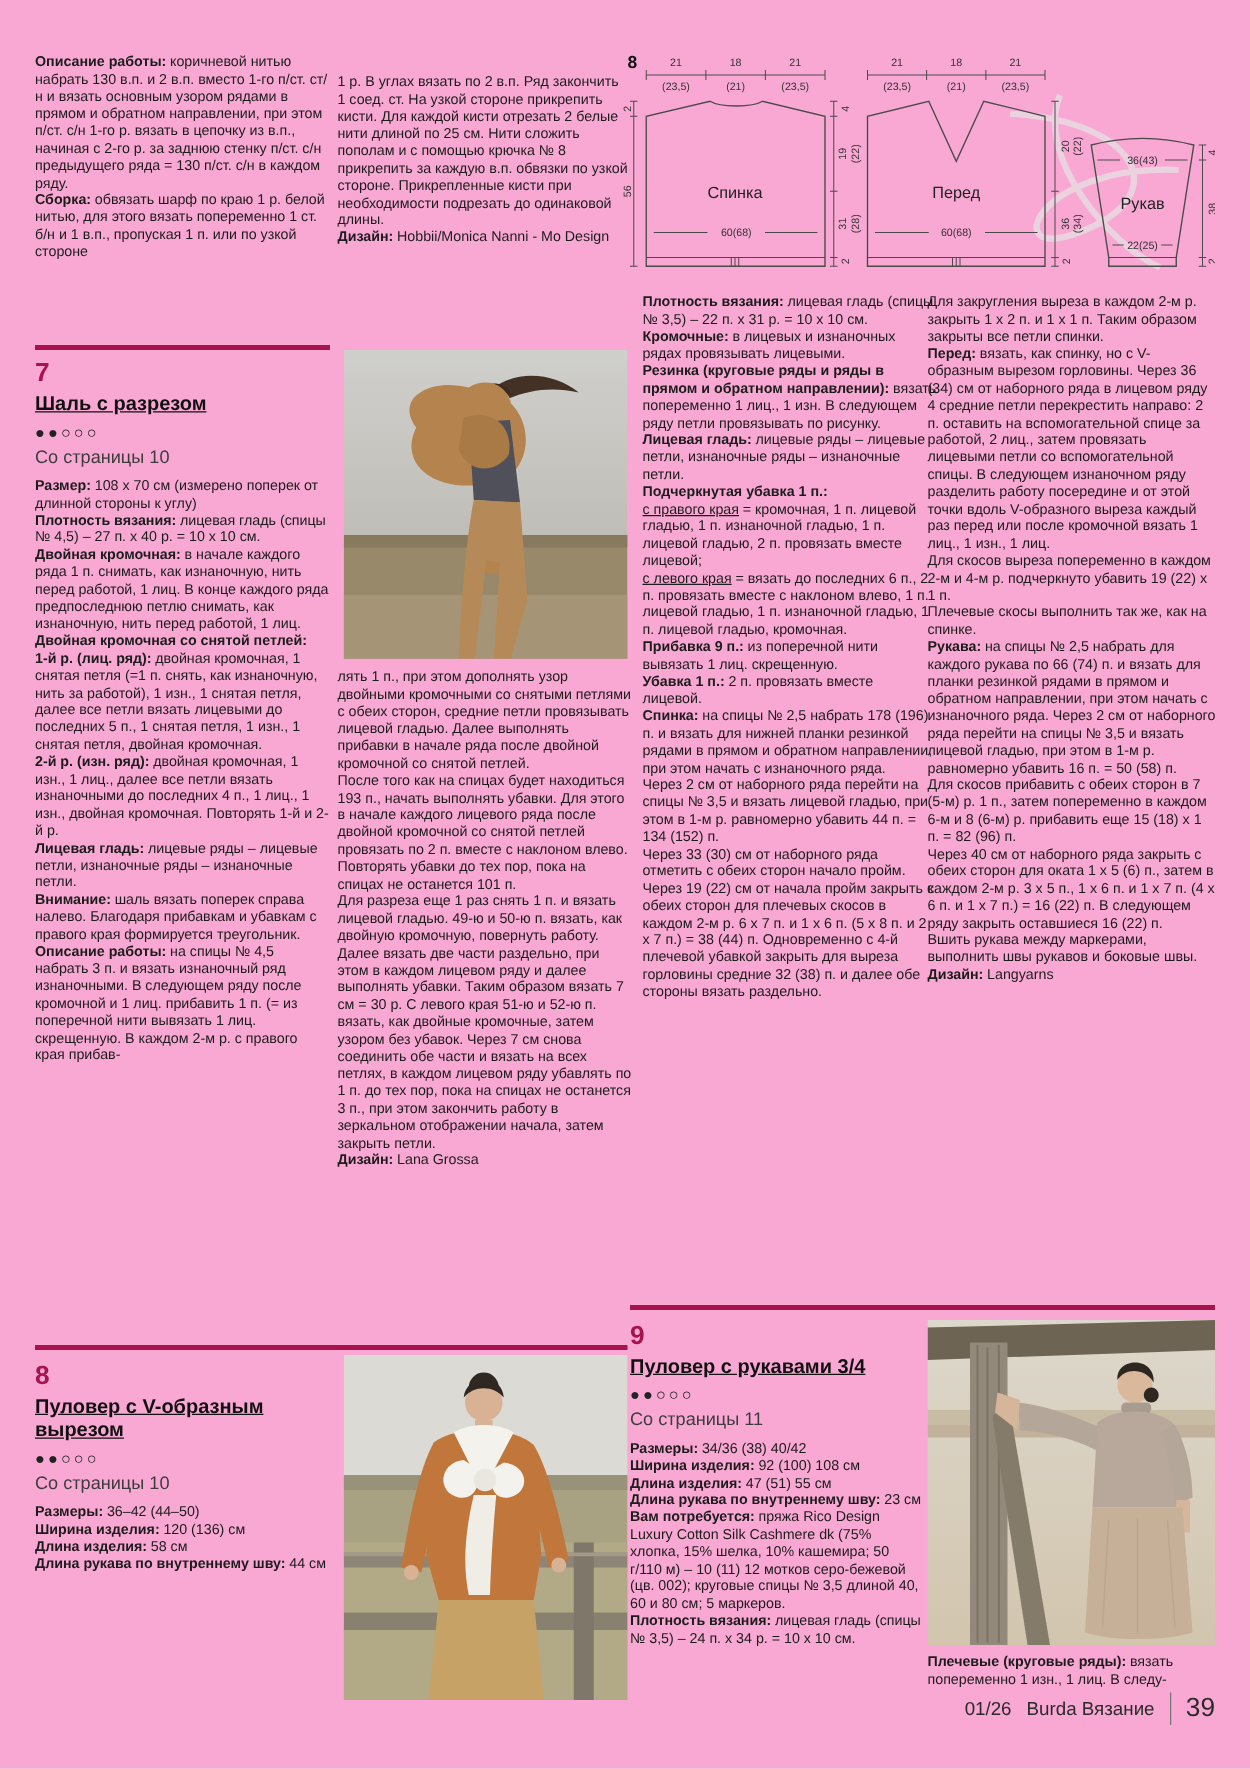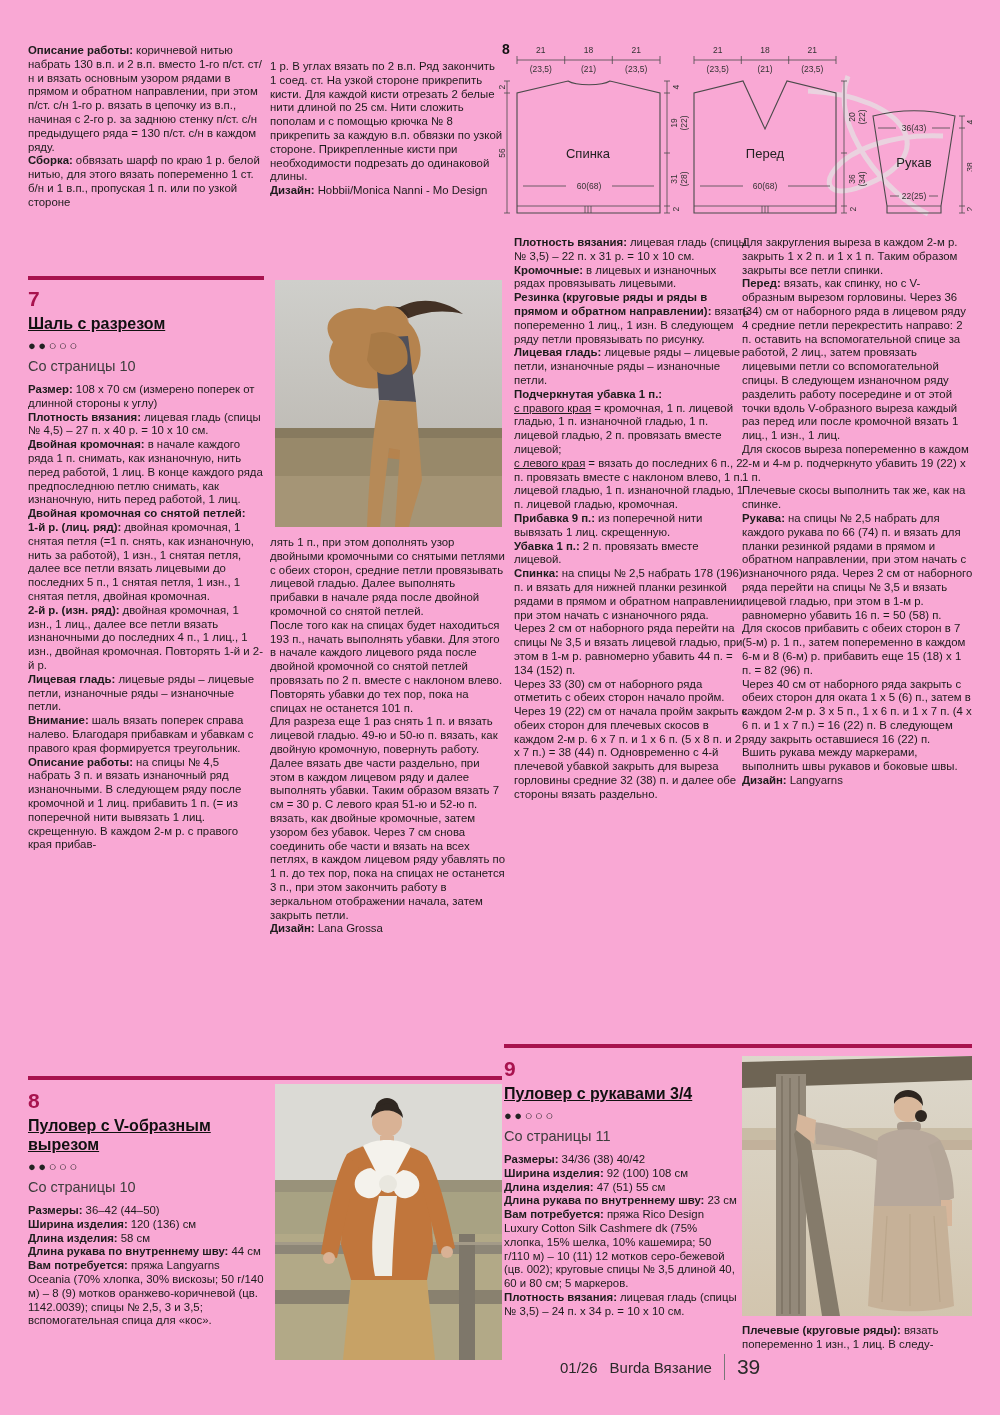--- a/index.html
+++ b/index.html
@@ -11,21 +11,21 @@
   .plabel.u{font-weight:normal;text-decoration:underline;}
   .sec-bar{height:4px;background:#a8134e;}
   .sec-head .sec-num{font-size:21px;font-weight:bold;color:#a8134e;line-height:26px;margin-top:6px;}
   .sec-head .sec-title{font-size:16px;line-height:19px;font-weight:bold;margin:2px 0 5px 0;color:#111;text-decoration:underline;}
   .sec-head .dots{font-size:13px;letter-spacing:2.5px;color:#222;margin-bottom:5px;}
   .sec-head .from-page{font-size:14.5px;color:#3c3c3c;margin-bottom:9px;}
   .dl{stroke:#4a4a4a;stroke-width:0.8;fill:none;}
   .shape{stroke:#4a4a4a;stroke-width:1.1;fill:none;}
   .dt{font-size:8.5px;fill:#333;font-family:"Liberation Sans",sans-serif;}
   .gl{font-size:13px;fill:#222;font-family:"Liberation Sans",sans-serif;}
-  .footer{display:flex;align-items:center;justify-content:flex-start;gap:12px;font-size:15px;color:#2a2a2a;}
+  .footer{display:flex;align-items:center;justify-content:flex-end;gap:12px;font-size:15px;color:#2a2a2a;}
   .footer .pageno{font-size:21px;}
   .footer .fdiv{width:1px;height:26px;background:#777;}
   svg{display:block;}
 </style>
 </head>
 <body>
 
 <div class="page">
 
   <div class="abs" style="left:28px;top:44px;width:236px;">
@@ -269,21 +269,20 @@
       <div class="sec-title">Пуловер с V-образным вырезом</div>
       <div class="dots">●●○○○</div>
       <div class="from-page">Со страницы 10</div>
     </div>
     <div>
 
     <p class="para"><span class="plabel">Размеры:</span><span>36–42 (44–50)</span></p>
         <p class="para"><span class="plabel">Ширина изделия:</span><span>120 (136) см</span></p>
         <p class="para"><span class="plabel">Длина изделия:</span><span>58 см</span></p>
         <p class="para"><span class="plabel">Длина рукава по внутреннему шву:</span><span>44 см</span></p>
-        <p class="para"><span class="plabel">Вам потребуется:</span><span>пряжа Langyarns Oceania (70% хлопка, 30% вискозы; 50 г/140 м) – 8 (9) мотков оранжево-коричневой (цв. 1142.0039); спицы № 2,5, 3 и 3,5; вспомогательная спица для «кос».</span></p>
       </div>
   </div>
 
   <div class="abs" style="left:275px;top:1084px;">
     <svg width="227" height="276" viewBox="0 0 227 276">
       <rect width="227" height="96" fill="#dbdad5"></rect>
       <rect y="96" width="227" height="180" fill="#a8a283"></rect>
       <rect y="96" width="227" height="12" fill="#99927a"></rect>
       <rect y="150" width="227" height="126" fill="#b2a987"></rect>
       <g>

